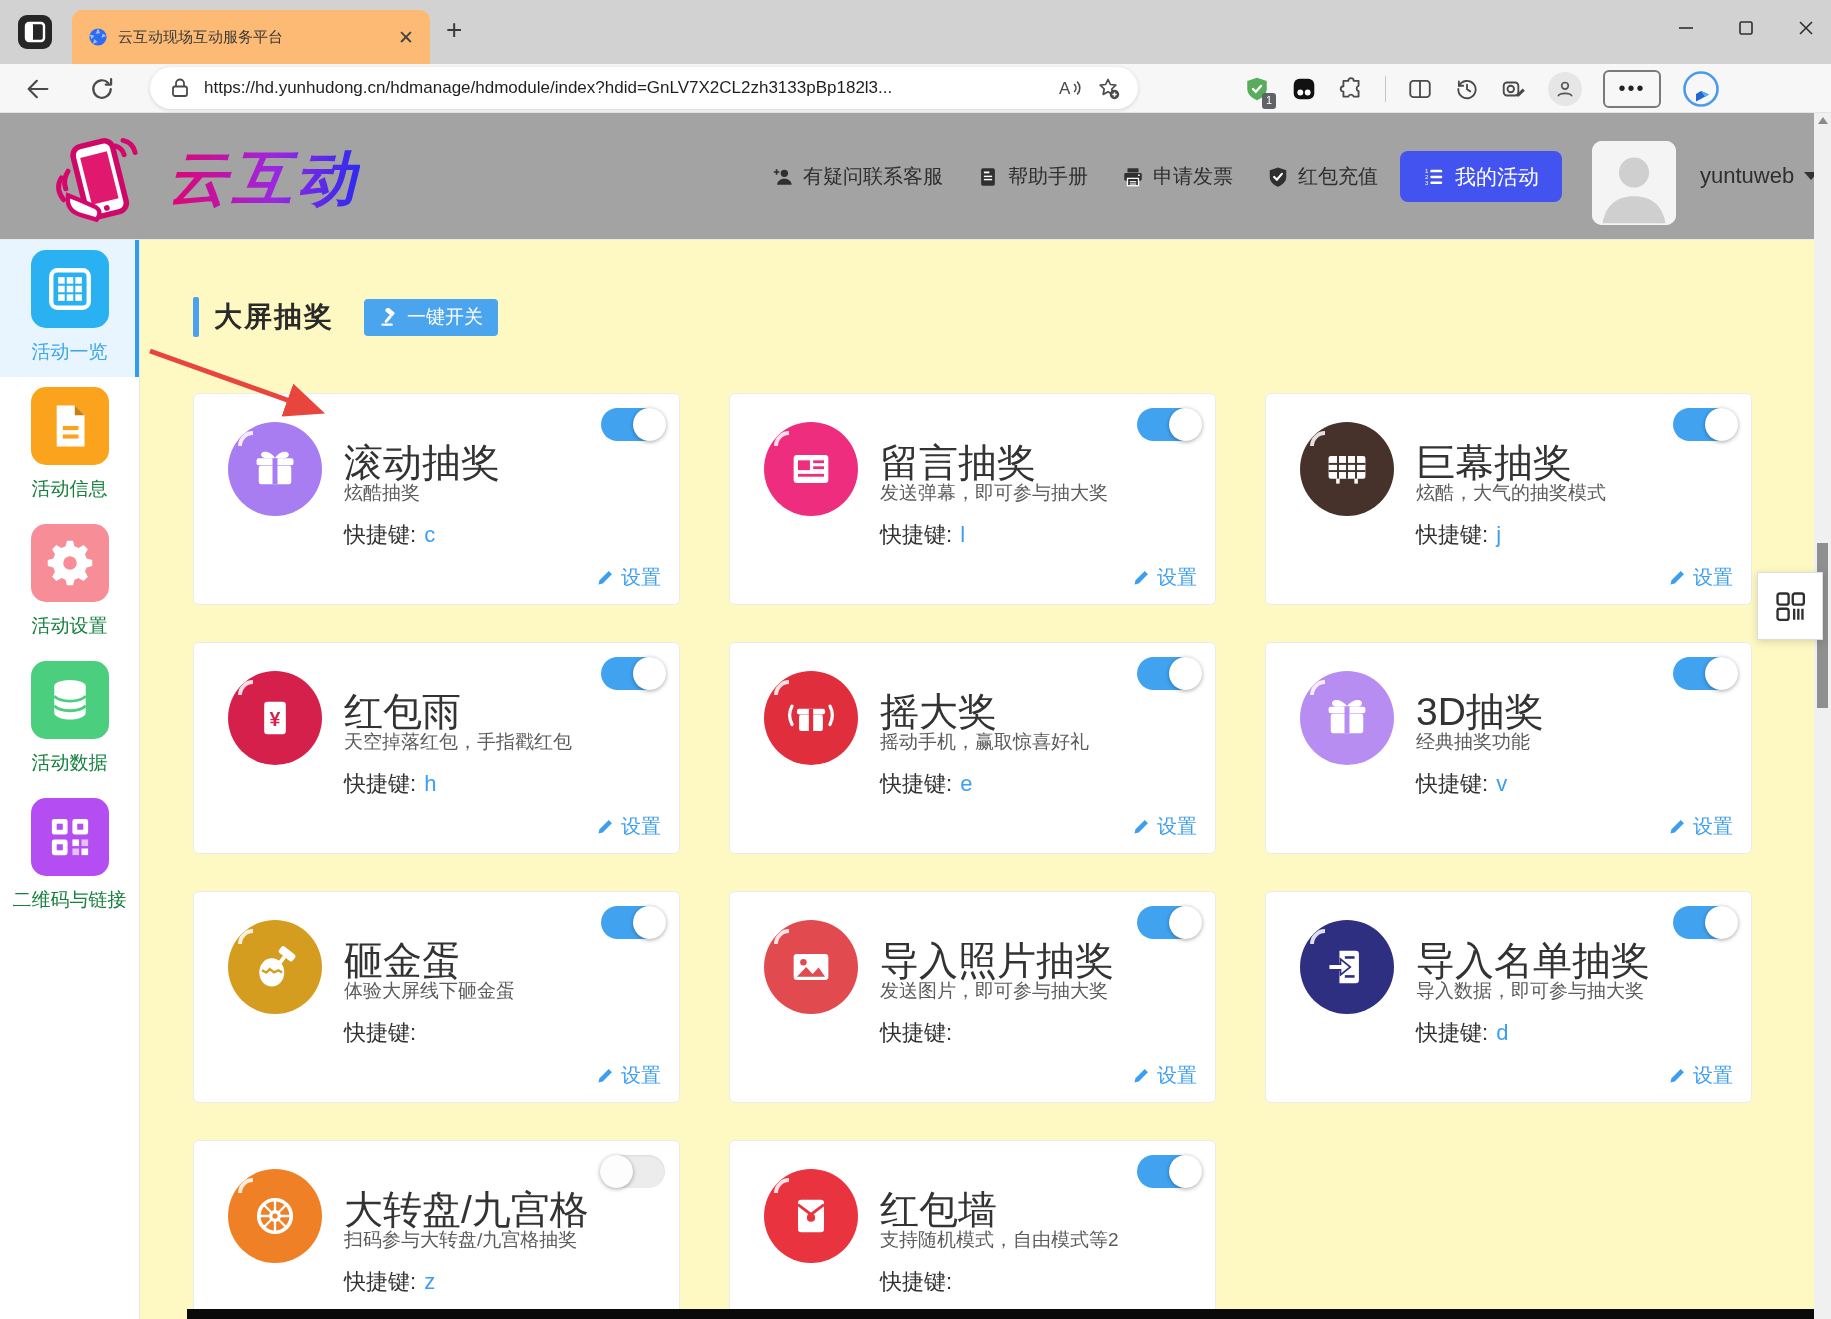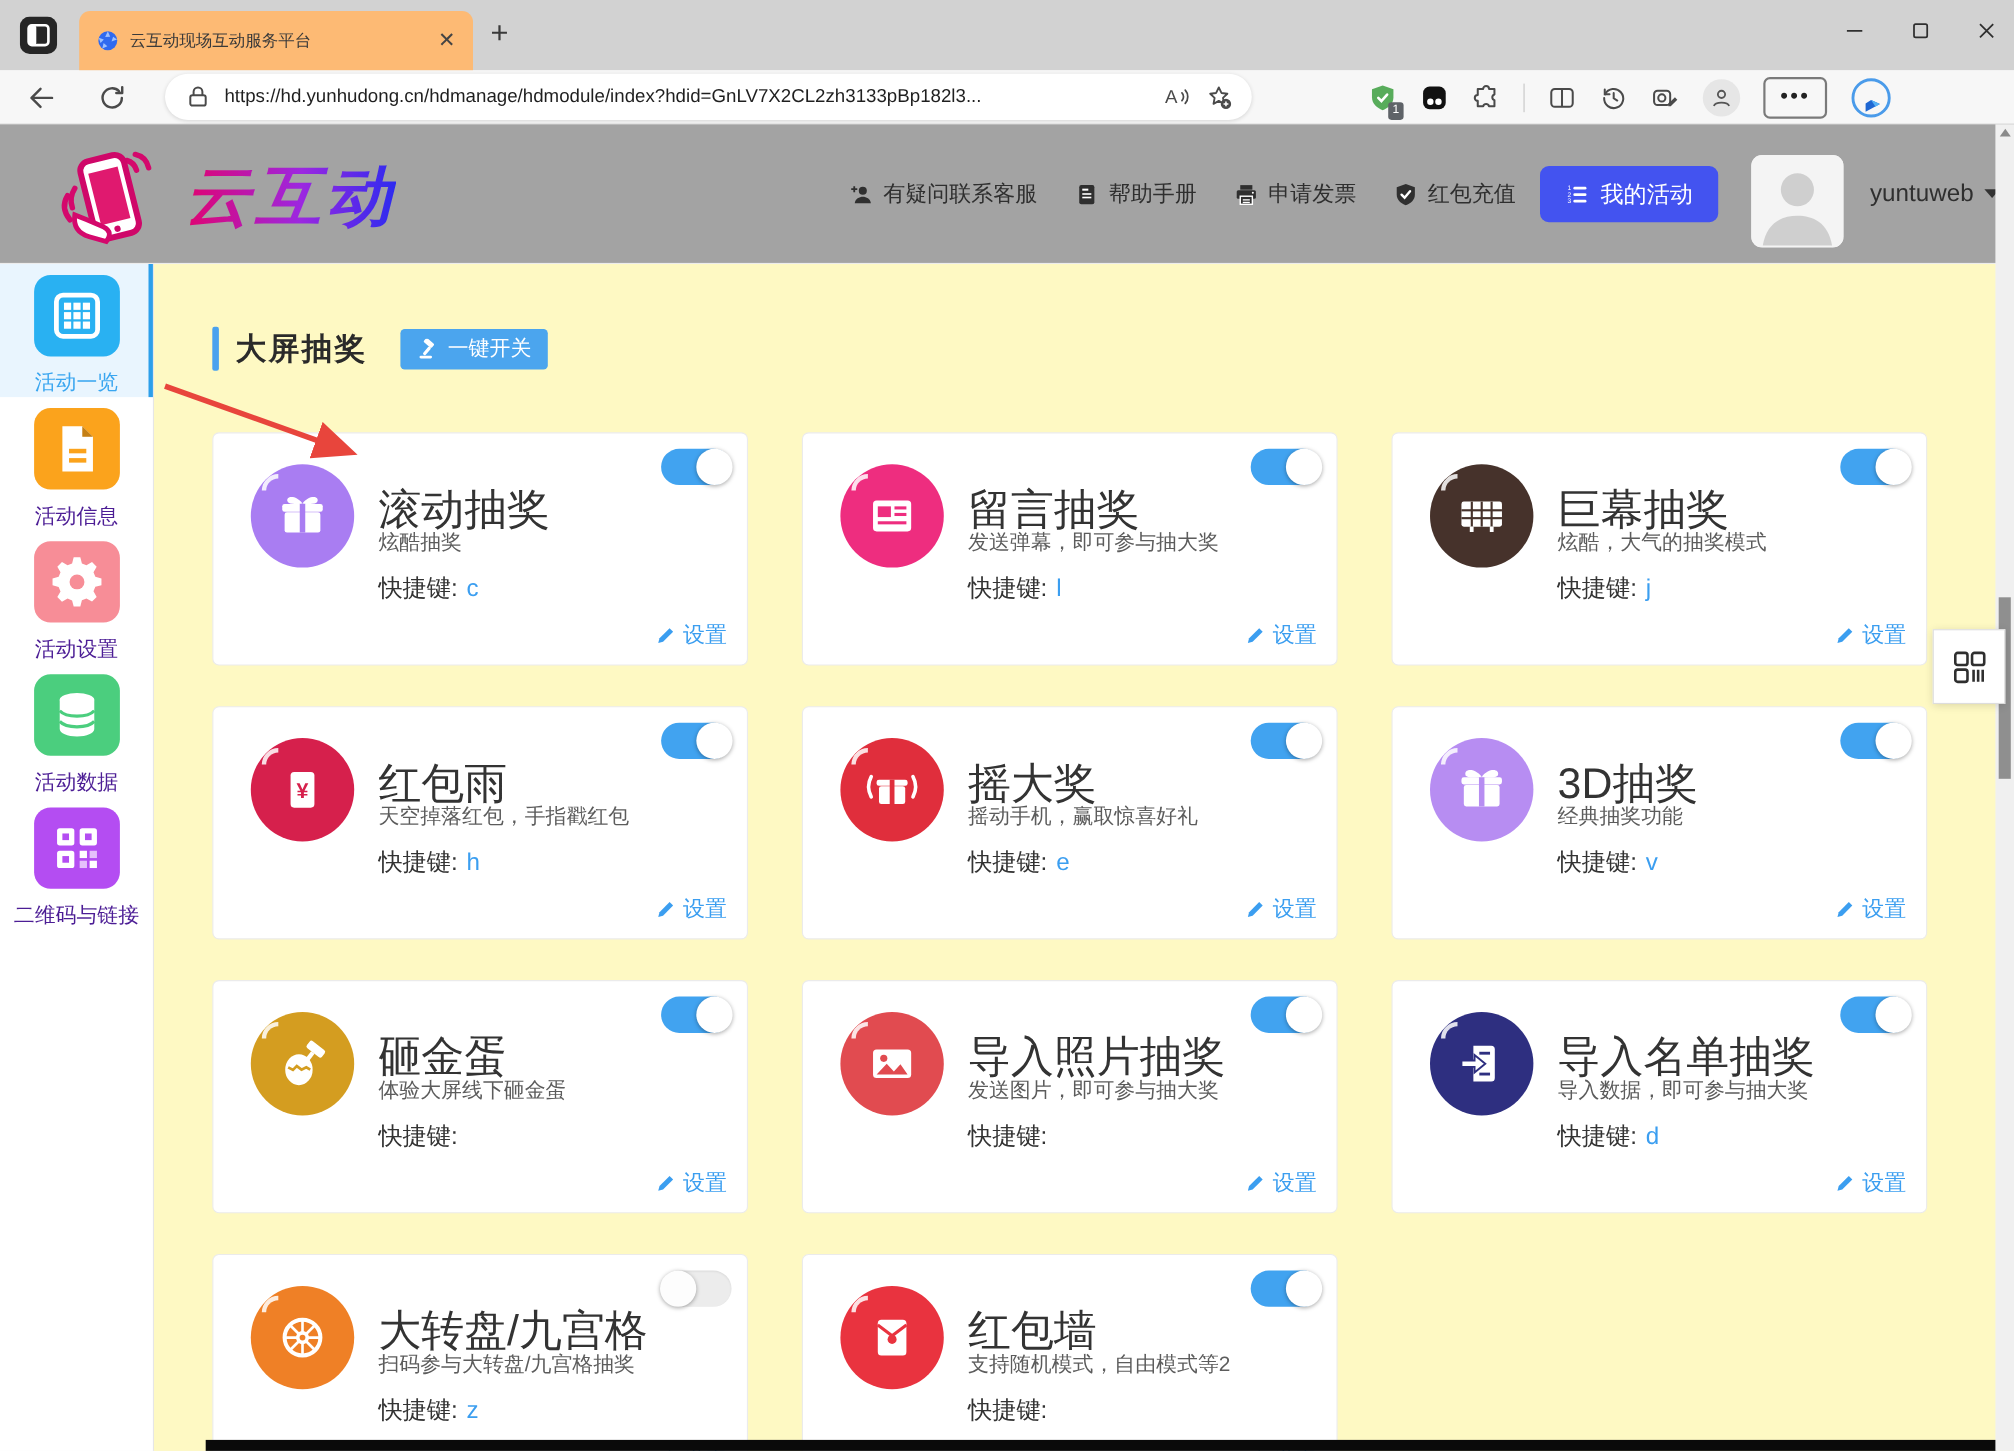--- a/index.html
+++ b/index.html
@@ -48,27 +48,27 @@
               display:flex;align-items:center;justify-content:center;gap:10px;color:#fff;font-size:21px;cursor:pointer;}
   .my-act-btn svg{width:22px;height:22px;}
   .avatar{position:absolute;left:1592px;top:28px;width:84px;height:84px;border-radius:10px;background:#f4f4f4;overflow:hidden;cursor:pointer;}
   .user-wrap{position:absolute;left:1700px;top:50px;display:flex;align-items:center;gap:10px;cursor:pointer;}
   .username{font-size:22px;color:#2f2f2f;}
   .caret{width:0;height:0;border-left:7px solid transparent;border-right:7px solid transparent;border-top:8px solid #333;}
 
   
   .body-row{position:absolute;left:0;top:240px;right:0;bottom:0;display:flex;}
   aside{width:140px;flex:0 0 140px;border-right:1px solid #e6e6e6;box-sizing:border-box;background:#fff;position:relative;}
-  .s-item{height:121px;display:flex;flex-direction:column;align-items:center;padding-top:10px;box-sizing:border-box;
+  .s-item{height:137px;display:flex;flex-direction:column;align-items:center;padding-top:10px;box-sizing:border-box;
           position:relative;cursor:pointer;}
   .s-item.active{background:#e9f5fe;}
   .s-item.active::after{content:"";position:absolute;right:0;top:0;bottom:0;width:4px;background:#2d9fea;}
   .s-ic{width:78px;height:78px;border-radius:15px;display:flex;align-items:center;justify-content:center;}
   .s-ic svg{width:58px;height:58px;}
-  .s-label{margin-top:11px;font-size:19px;color:#4c1d95;white-space:nowrap;}
+  .s-label{margin-top:11px;font-size:19px;color:#15803d;white-space:nowrap;}
   .s-item.active .s-label{color:#3aa6f0;}
 
   main{flex:1;position:relative;background:#fef9c3;overflow:hidden;}
   .section-head{position:absolute;left:53px;top:57px;display:flex;align-items:center;}
   .title-bar{width:6px;height:40px;background:#4aa2ee;border-radius:2px;}
   .section-title{font-size:28px;font-weight:700;color:#2a2a2a;margin-left:15px;letter-spacing:2px;}
   .switch-btn{margin-left:30px;height:37px;padding:0 15px;background:#4ba5ee;border-radius:4px;color:#fff;font-size:19px;
               display:flex;align-items:center;gap:9px;cursor:pointer;}
   .switch-btn svg{width:19px;height:19px;}
 

